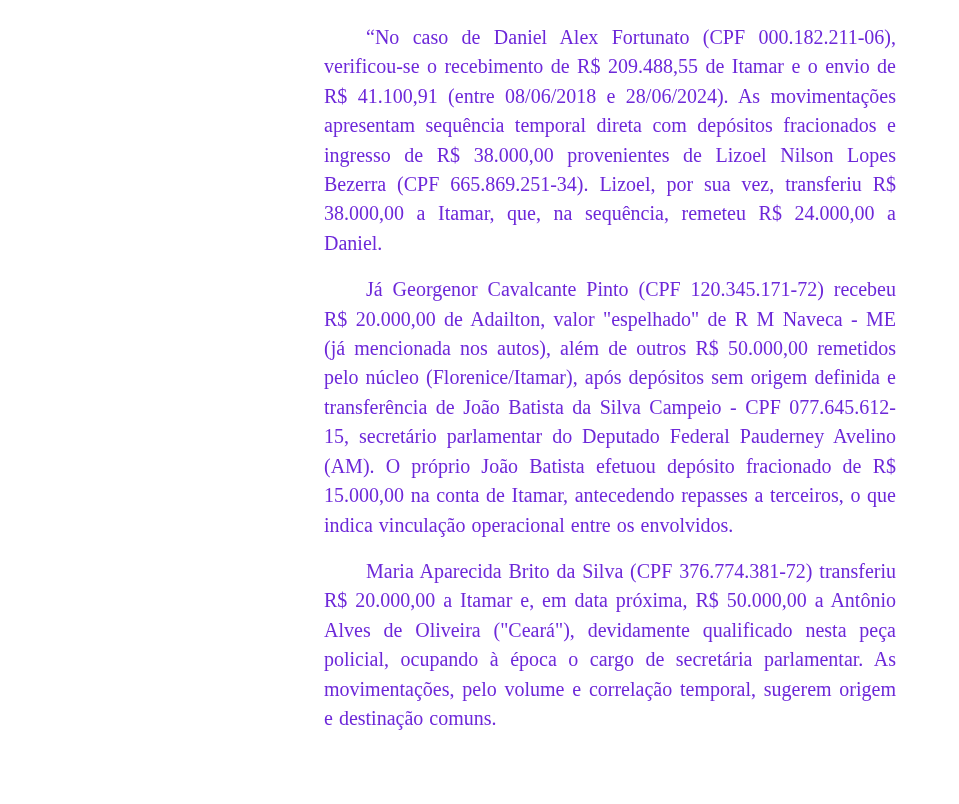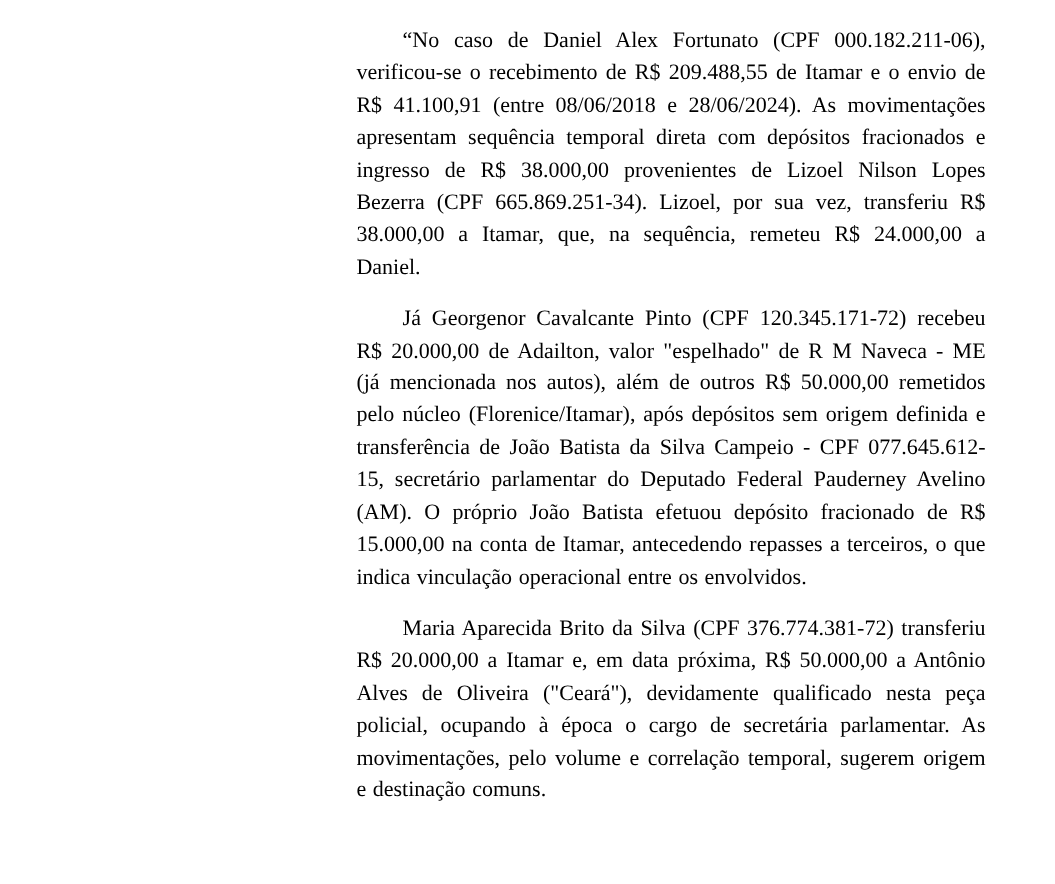--- a/index.html
+++ b/index.html
@@ -20,21 +20,21 @@
       background: #ffffff;
     }
     .text-column {
       position: absolute;
       left: 324px;
       top: 23px;
       width: 572px;
     }
     .para {
       margin: 0 0 17px 0;
-      color: #000000;
+      color: #6d28d9;
       font-size: 20px;
       line-height: 29.4px;
       text-align: justify;
       text-indent: 42px;
       text-justify: inter-word;
       -webkit-hyphens: none;
       hyphens: none;
       word-spacing: 1px;
     }
     .para:last-child {

